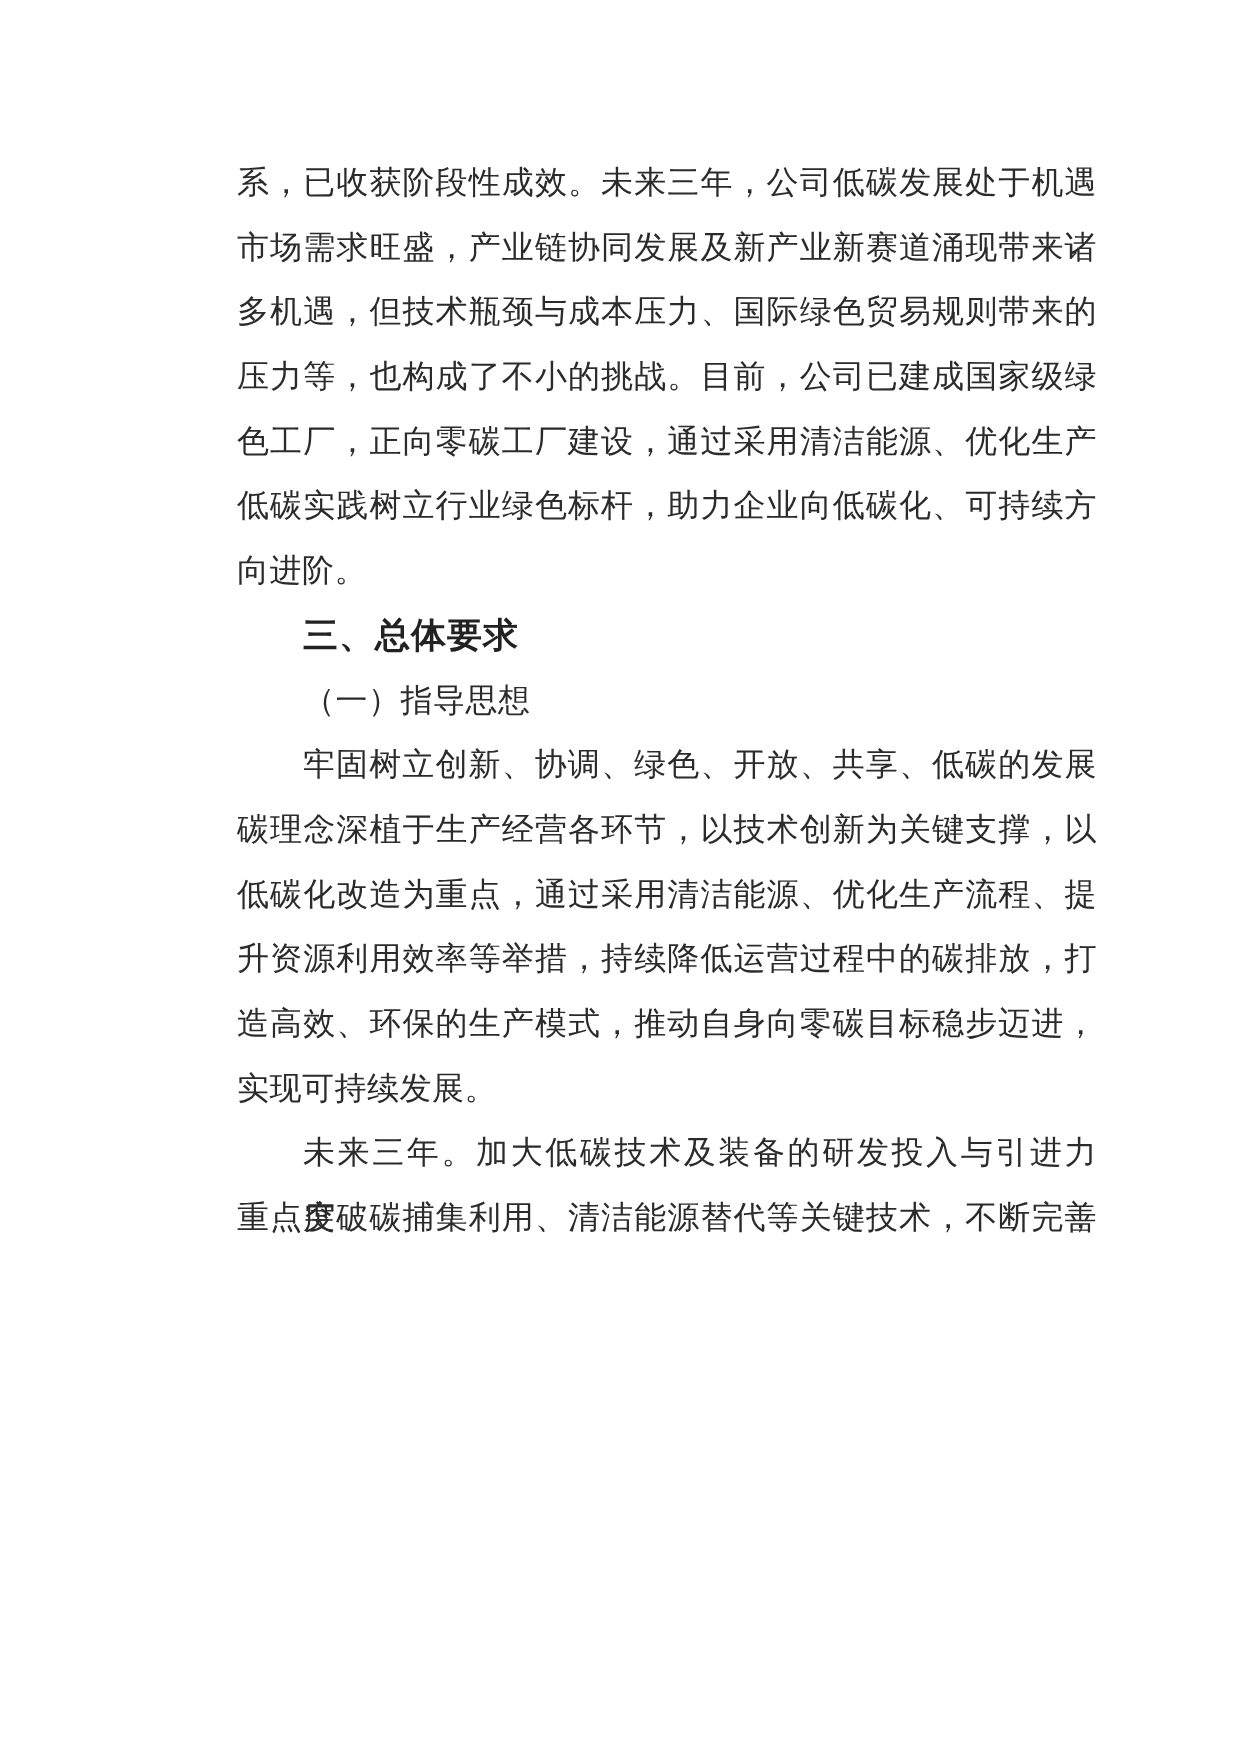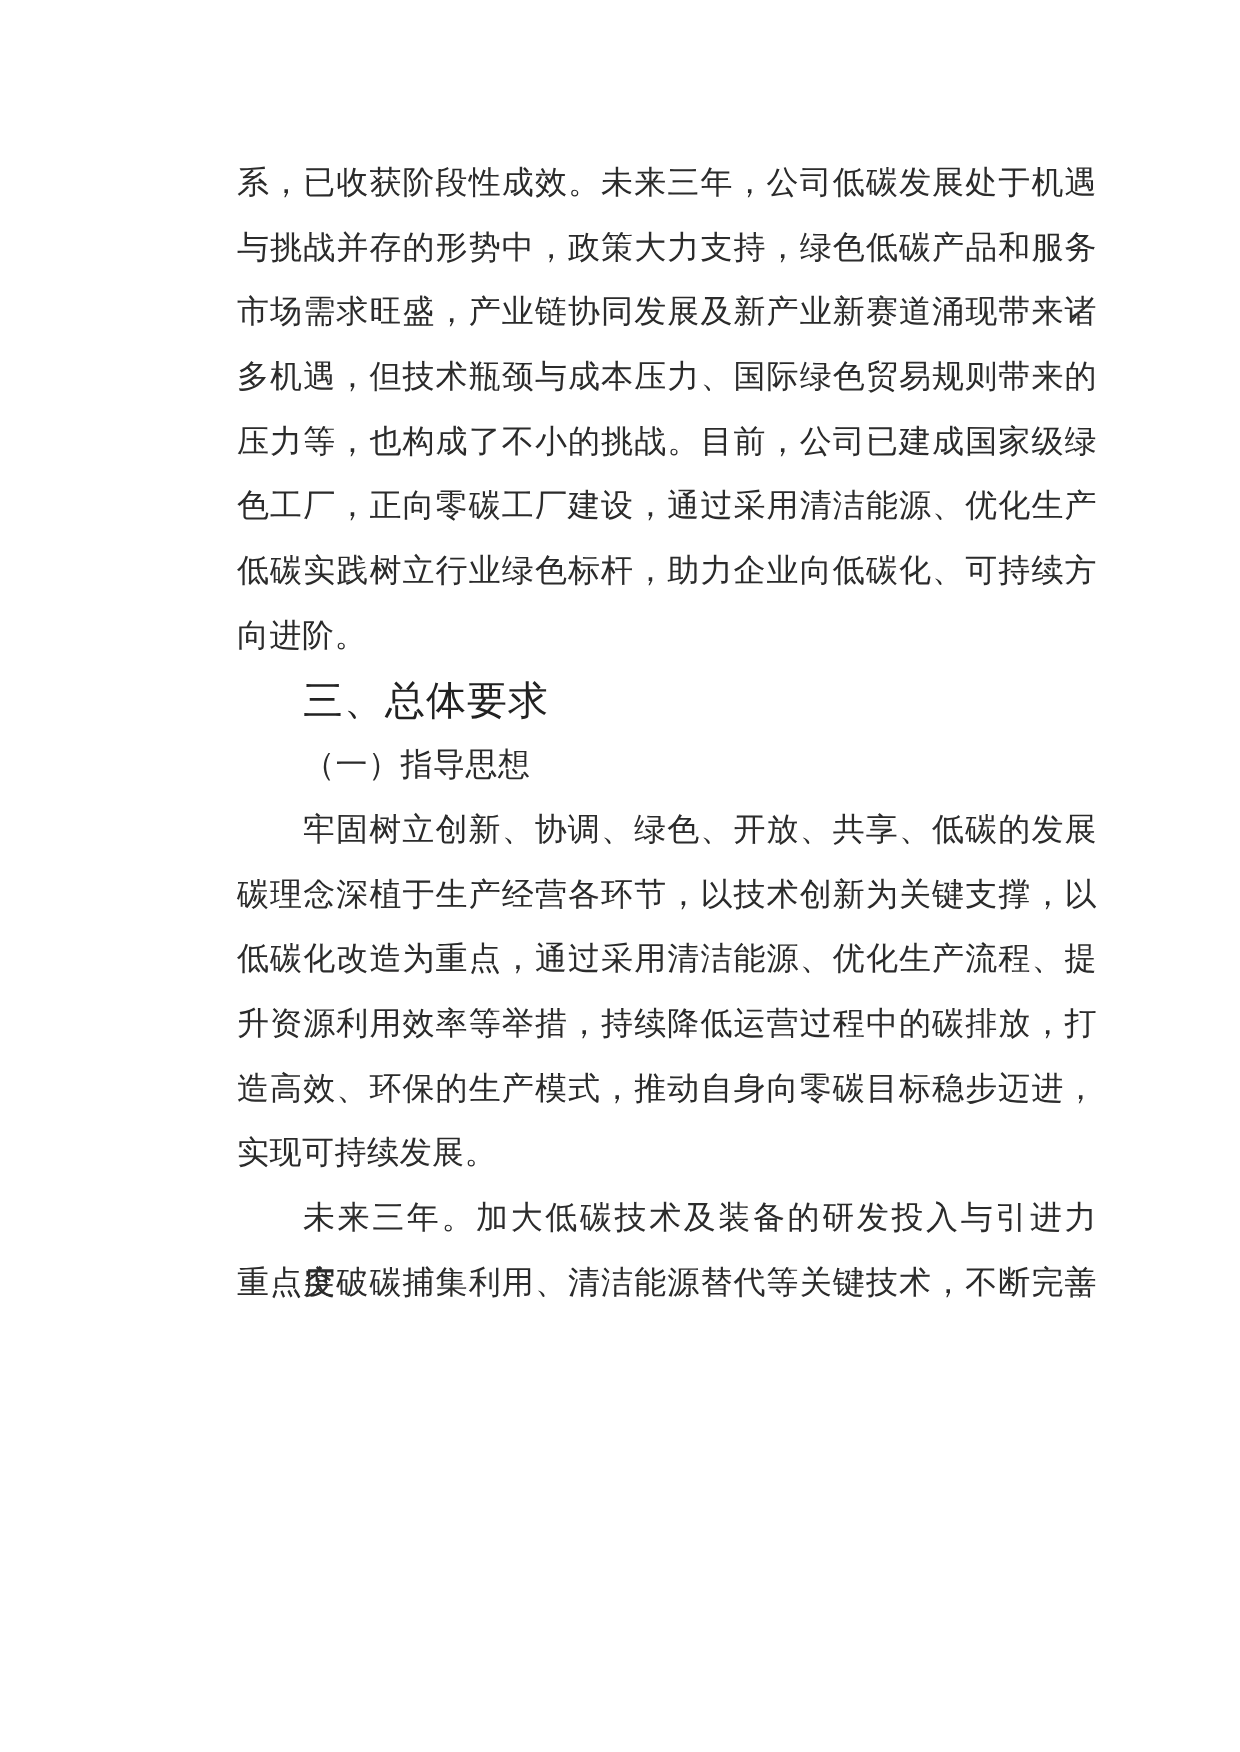--- a/index.html
+++ b/index.html
@@ -41,33 +41,32 @@
     text-align: justify;
     text-align-last: justify;
   }
   
   .indent {
     padding-left: 66px;
   }
   
   .heading {
     font-family: "Liberation Sans", "DejaVu Sans", sans-serif;
-    font-weight: 400;
-    font-size: 40px;
+    font-weight: 700;
+    font-size: 35px;
     color: #222222;
     letter-spacing: 1px;
   }
 </style>
 </head>
 <body>
 
 <div class="page">
   <div class="text-block">
     <div class="line just">系，已收获阶段性成效。未来三年，公司低碳发展处于机遇</div>
-    <div class="line just">与挑战并存的形势中，政策大力支持，绿色低碳产品和服务</div>
     <div class="line just">市场需求旺盛，产业链协同发展及新产业新赛道涌现带来诸</div>
     <div class="line just">多机遇，但技术瓶颈与成本压力、国际绿色贸易规则带来的</div>
     <div class="line just">压力等，也构成了不小的挑战。目前，公司已建成国家级绿</div>
     <div class="line just">色工厂，正向零碳工厂建设，通过采用清洁能源、优化生产</div>
     <div class="line just">低碳实践树立行业绿色标杆，助力企业向低碳化、可持续方</div>
     <div class="line">向进阶。</div>
     <div class="line heading indent">三、总体要求</div>
     <div class="line indent">（一）指导思想</div>
     <div class="line just indent">牢固树立创新、协调、绿色、开放、共享、低碳的发展</div>
     <div class="line just">碳理念深植于生产经营各环节，以技术创新为关键支撑，以</div>

